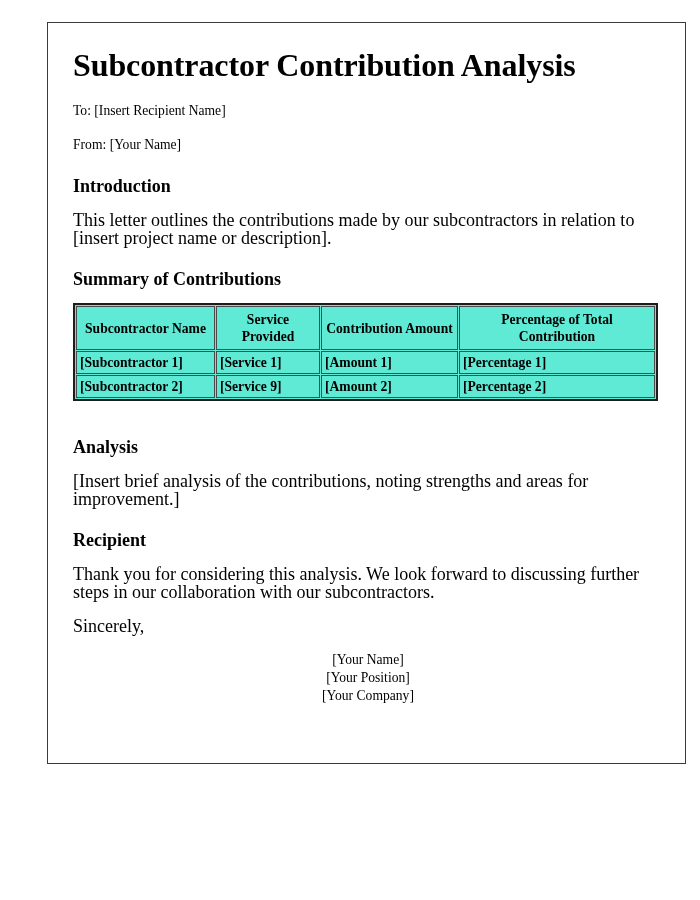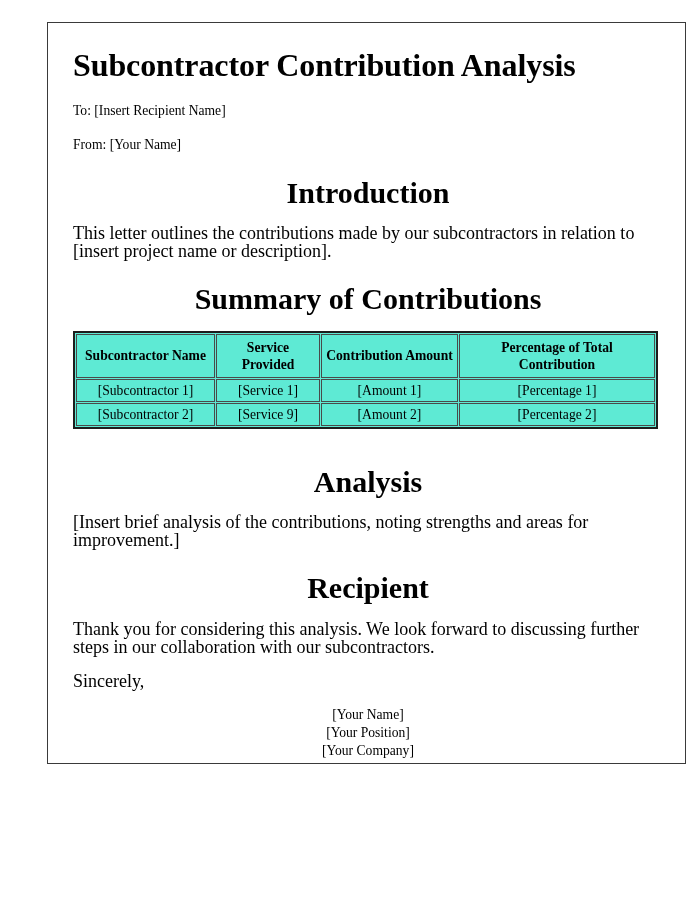--- a/index.html
+++ b/index.html
@@ -41,26 +41,25 @@
     font-size: 32px;
     font-weight: bold;
     line-height: 1.12;
     margin: 0 0 18px 0;
     letter-spacing: -0.1px;
     color: #000000;
   }
 
   h2.section-heading {
     font-family: "Liberation Serif", "DejaVu Serif", serif;
-    font-size: 30px;
+    font-size: 18px;
     font-weight: bold;
     line-height: 1.15;
     margin: 22px 0 14px 0;
     color: #000000;
-    text-align: center;
   }
 
   p.body-text {
     font-size: 18px;
     line-height: 18px;
     margin: 0 0 16px 0;
     color: #000000;
   }
 
   p.meta-line {
@@ -100,22 +99,22 @@
     font-size: 13.6px;
     font-weight: bold;
     text-align: center;
     line-height: 17px;
     padding: 4px 4px;
     vertical-align: middle;
   }
 
   table.summary-table td {
     font-size: 13.6px;
-    font-weight: normal;
-    text-align: center;
+    font-weight: bold;
+    text-align: left;
     line-height: 17px;
     padding: 2px 3px;
     vertical-align: middle;
   }
 
   col.c1 { width: 139px; }
   col.c2 { width: 104px; }
   col.c3 { width: 137px; }
   col.c4 { width: 196px; }
 

